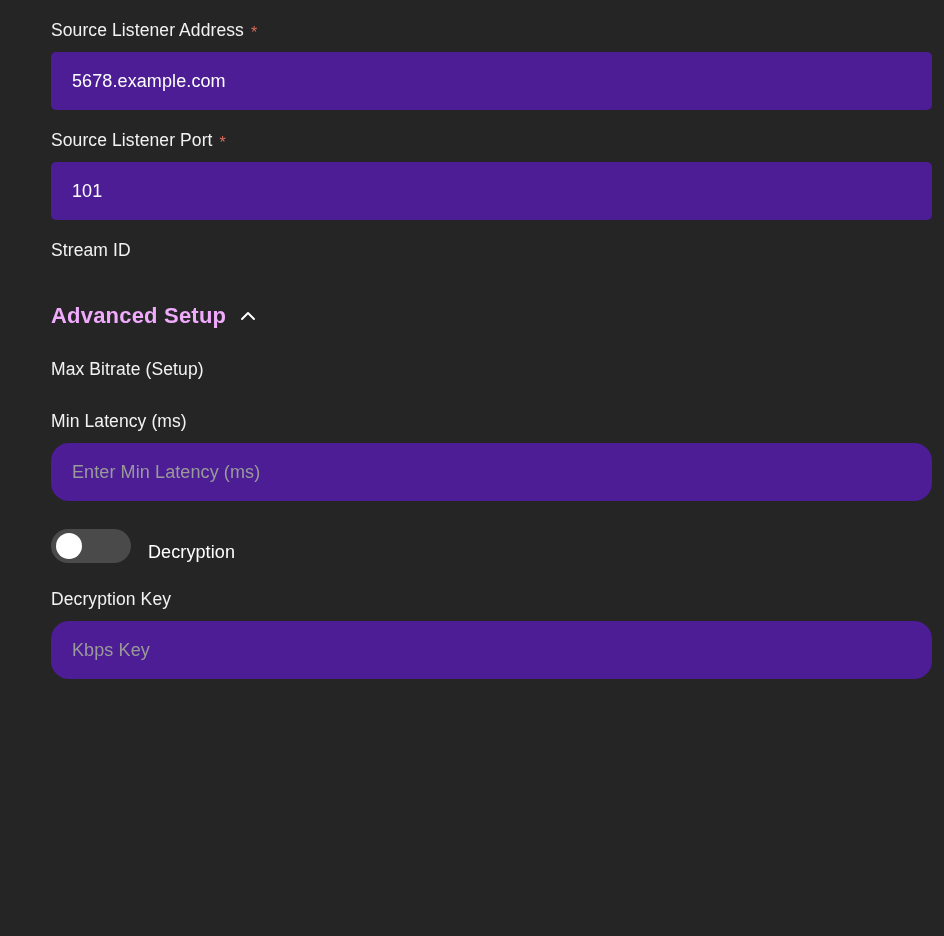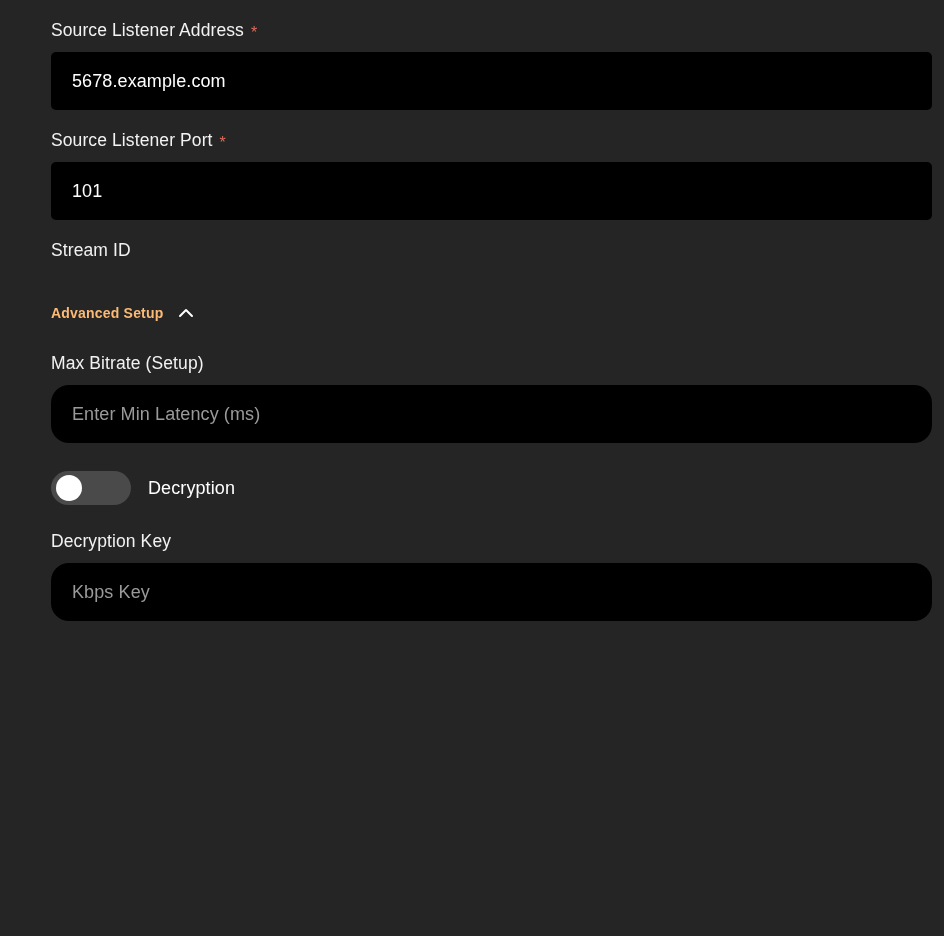--- a/index.html
+++ b/index.html
@@ -37,21 +37,21 @@
   }
   .required {
     color: #e06c5a;
     font-size: 16px;
     line-height: 1;
     position: relative;
     top: 2px;
   }
   .input {
     height: 58px;
-    background: #000000;
+    background: #4c1d95;
     border: none;
     border-radius: 5px;
     width: 881px;
     box-sizing: border-box;
     display: flex;
     align-items: center;
     padding: 0 21px;
     font-size: 18px;
     color: #ffffff;
     letter-spacing: 0.1px;
@@ -61,34 +61,34 @@
     border-radius: 18px;
   }
   .section-header {
     display: flex;
     align-items: center;
     gap: 12px;
     padding-top: 31px;
     padding-bottom: 10px;
   }
   .section-title {
-    font-size: 14px;
+    font-size: 22px;
     font-weight: bold;
-    color: #fdba74;
+    color: #f0abfc;
     letter-spacing: 0.2px;
   }
   .chevron {
     display: inline-block;
     width: 20px;
     height: 20px;
   }
   .chevron svg { display: block; }
   .toggle-row {
     display: flex;
-    align-items: center;
+    align-items: flex-end;
     gap: 17px;
     padding-top: 28px;
     padding-bottom: 6px;
   }
   .toggle {
     width: 80px;
     height: 34px;
     border-radius: 17px;
     background: #4a4a4a;
     position: relative;
@@ -147,20 +147,24 @@
   </div>
 
   <div class="field">
     <div class="label-row">
       <span class="label">Max Bitrate (Setup)</span>
       <span class="required"></span>
     </div>
   </div>
 
   <div class="field">
+    <div class="label-row">
+      <span class="label">Min Latency (ms)</span>
+      <span class="required"></span>
+    </div>
     <div class="input placeholder">Enter Min Latency (ms)</div>
   </div>
 
   <div class="toggle-row">
     <div class="toggle">
       <div class="knob"></div>
     </div>
     <span class="toggle-label">Decryption</span>
   </div>
 

